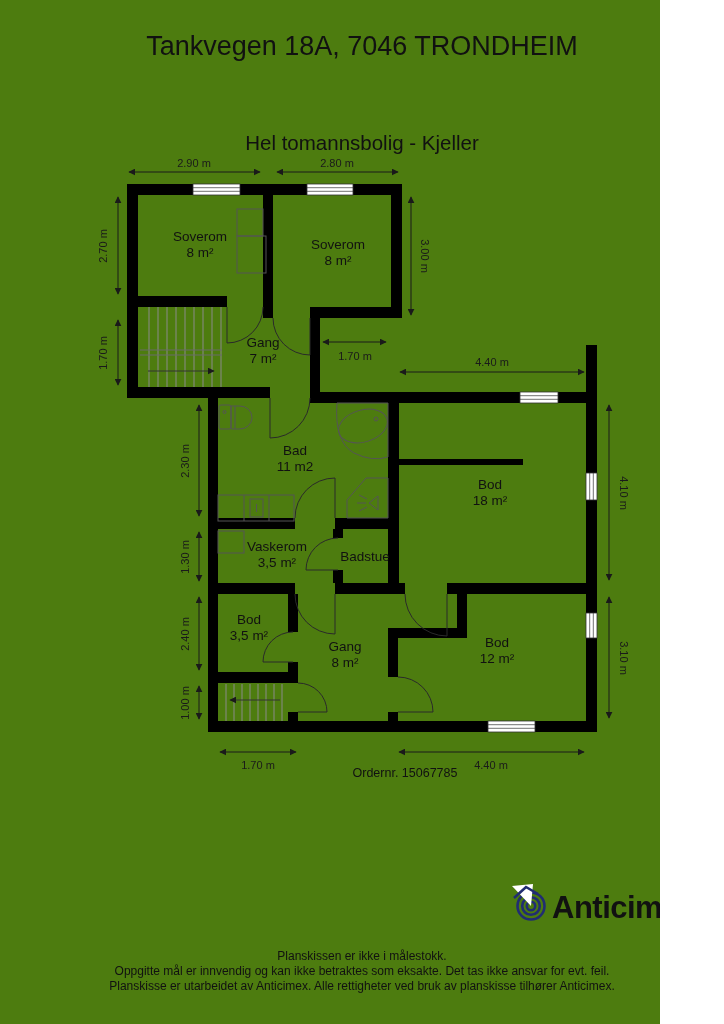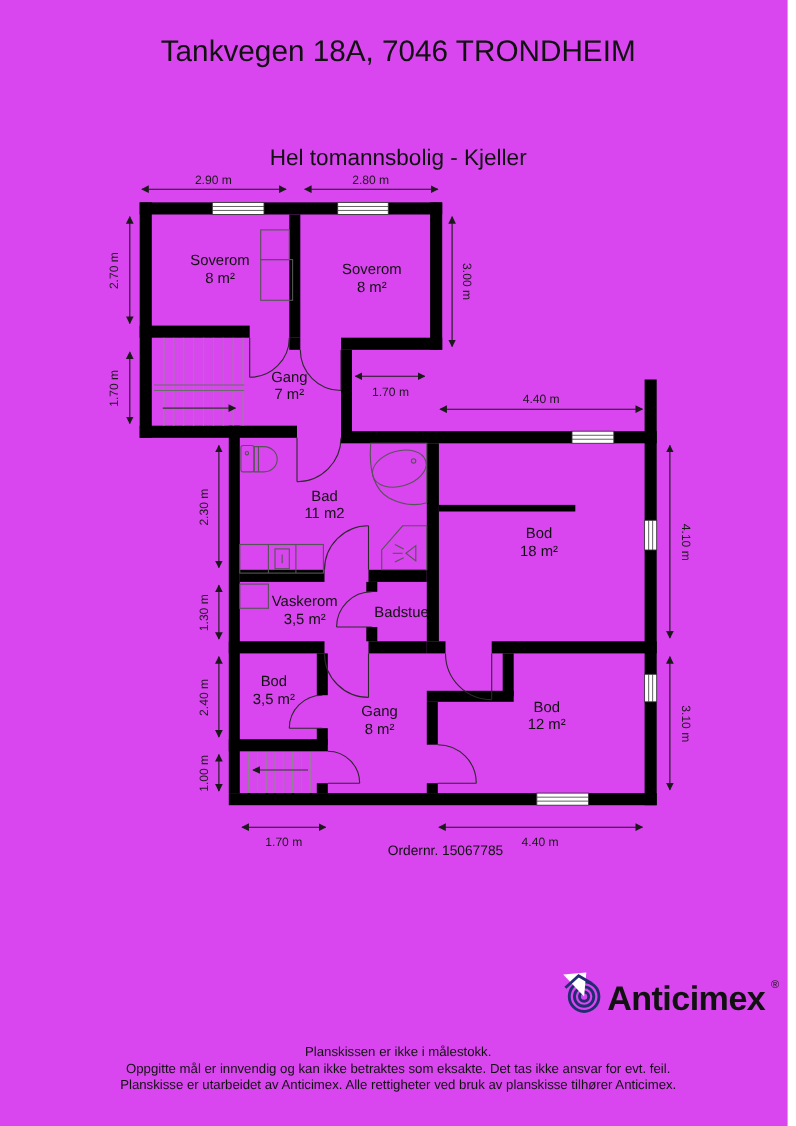--- a/index.html
+++ b/index.html
@@ -1,16 +1,16 @@
 <!DOCTYPE html>
 <html><head>
 <meta charset="utf-8">
 <style>
   html,body{margin:0;padding:0;background:#ffffff;}
-  .page{position:relative;width:716px;height:1024px;background:#d946ef;overflow:hidden;
+  .page{position:relative;width:660px;height:1024px;background:#4d7c0f;overflow:hidden;
         font-family:"Liberation Sans", sans-serif;}
   svg text{font-family:"Liberation Sans", sans-serif;fill:#111;}
   .title-text{font-size:27px;}
   .subtitle-text{font-size:20.5px;}
   .room-name{font-size:13.5px;text-anchor:middle;}
   .dim-text{font-size:11px;fill:#1a1a1a;text-anchor:middle;}
   .order-text{font-size:12.5px;text-anchor:middle;}
   .footer-text{font-size:12px;text-anchor:middle;fill:#111;}
   .wall{fill:#000;stroke:none;}
   .win{fill:#fff;stroke:#333;stroke-width:0.8;}

